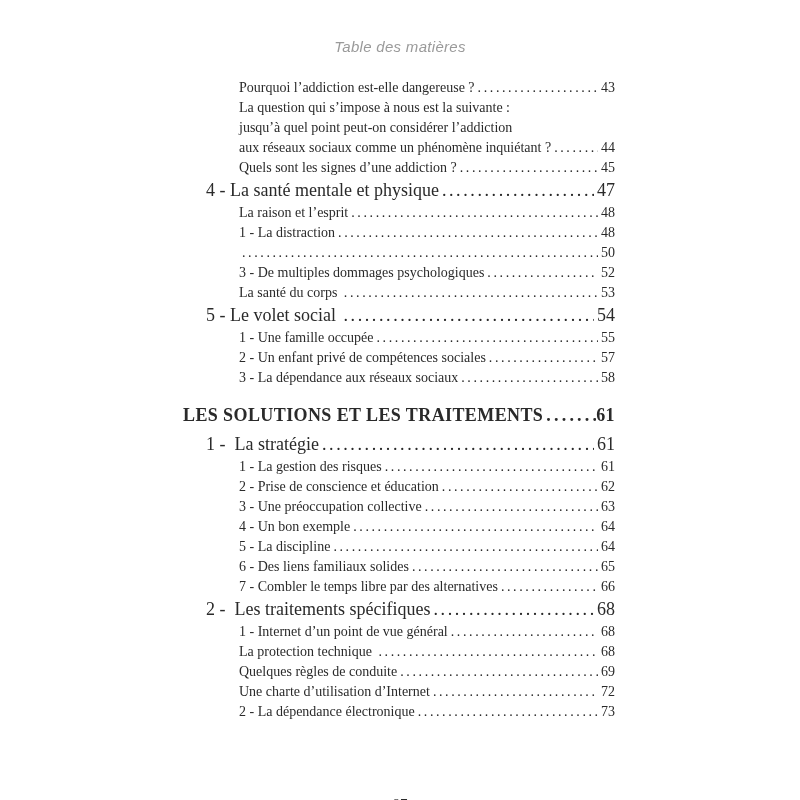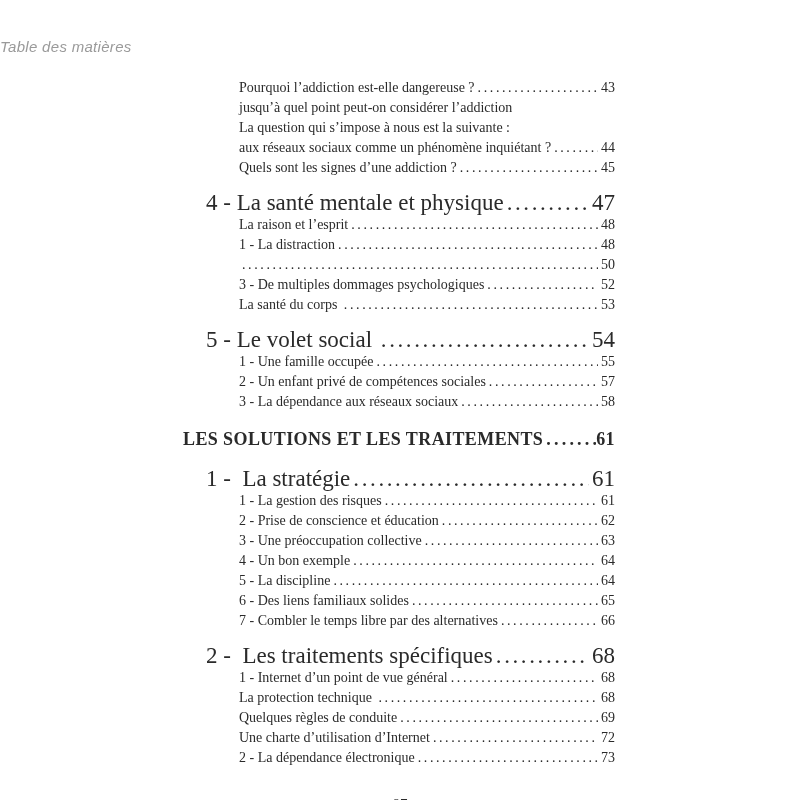--- a/index.html
+++ b/index.html
@@ -20,20 +20,21 @@
   .page{
     position:absolute;
     inset:0;
     background:var(--bg);
   }
   .running-header{
     position:absolute;
     top:38px;
     left:0;
     width:100%;
+    text-align:center;
     font-family:"Liberation Sans", sans-serif;
     font-style:italic;
     font-size:15px;
     color:var(--muted);
     letter-spacing:0.3px;
   }
   .toc{
     position:absolute;
     top:78px;
     left:183px;
@@ -61,23 +62,23 @@
     white-space:pre;
   }
   .lvl-sub{
     margin-left:56px;
     font-size:14px;
     line-height:20px;
     text-align:center;
   }
   .lvl-section{
     margin-left:23px;
-    font-size:23px;
+    font-size:18px;
     line-height:25px;
-    margin-top:12px;
+    margin-top:0;
   }
   .lvl-part{
     margin-left:0;
     font-size:18px;
     font-weight:bold;
     line-height:30px;
     margin-top:12px;
     margin-bottom:2px;
     letter-spacing:0.4px;
     text-align:center;
@@ -107,24 +108,24 @@
 <div class="page">
   <div class="running-header">Table des matières</div>
 
   <div class="toc" id="toc-list">
       <div class="row lvl-sub">
         <span class="label">Pourquoi l’addiction est-elle dangereuse ?</span>
         <span class="leader"></span>
         <span class="pagenum">43</span>
       </div>
       <div class="row lvl-sub">
+        <span class="label">La question qui s’impose à nous est la suivante :</span>
+      </div>
+      <div class="row lvl-sub">
         <span class="label">jusqu’à quel point peut-on considérer l’addiction</span>
-      </div>
-      <div class="row lvl-sub">
-        <span class="label">La question qui s’impose à nous est la suivante :</span>
       </div>
       <div class="row lvl-sub">
         <span class="label">aux réseaux sociaux comme un phénomène inquiétant ?</span>
         <span class="leader"></span>
         <span class="pagenum">44</span>
       </div>
       <div class="row lvl-sub">
         <span class="label">Quels sont les signes d’une addiction ?</span>
         <span class="leader"></span>
         <span class="pagenum">45</span>

